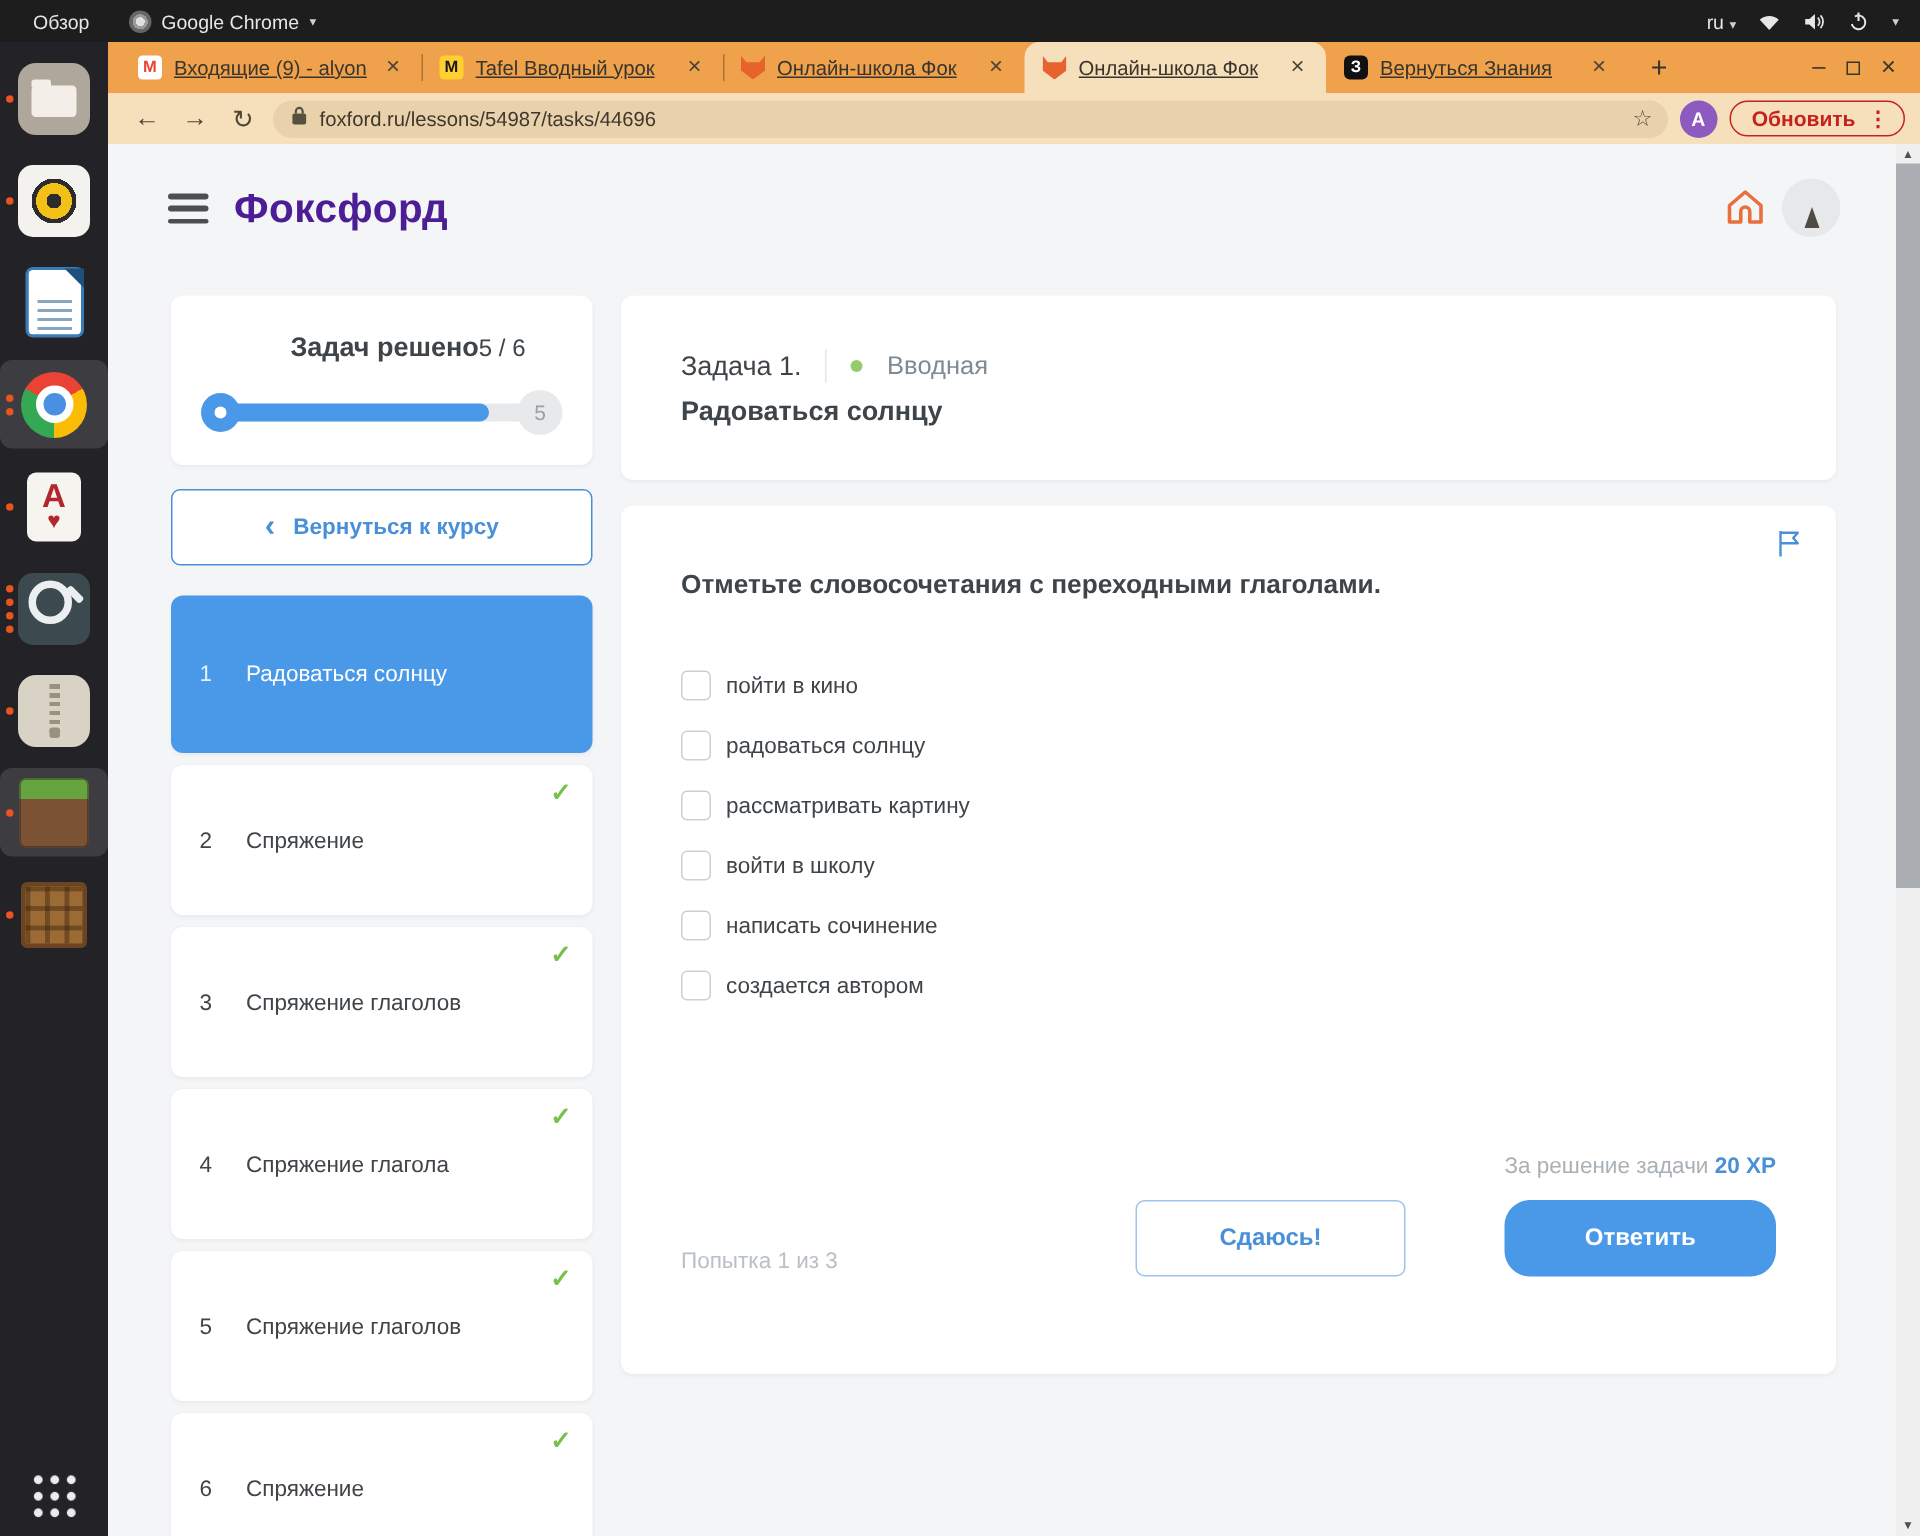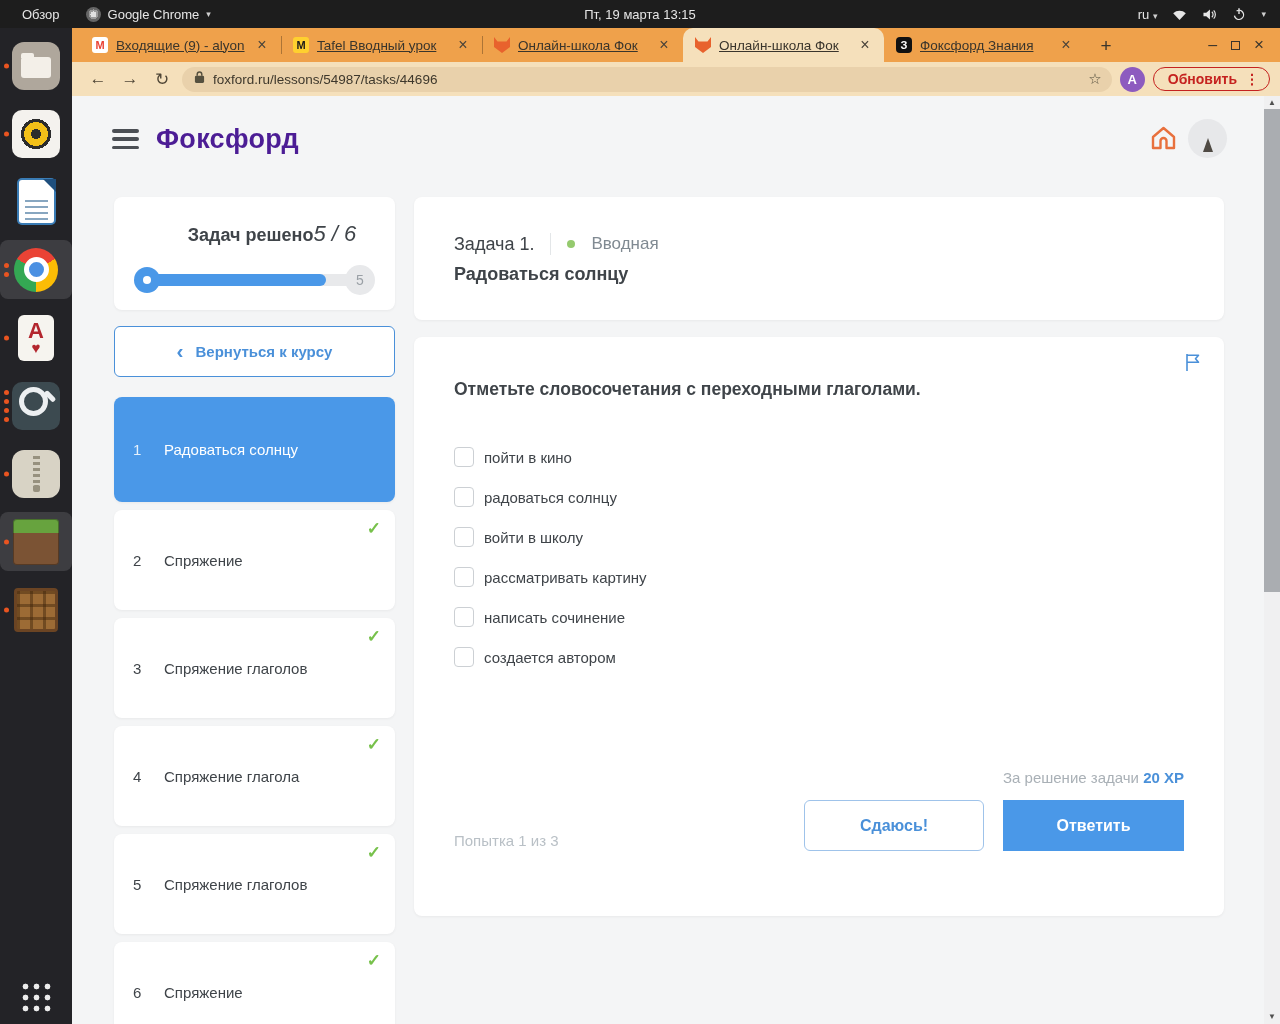--- a/index.html
+++ b/index.html
@@ -89,21 +89,21 @@
   .home-btn { position:absolute; left:1078px; top:29px; }
   .site-avatar { position:absolute; left:1116px; top:23px; width:39px; height:39px; border-radius:50%; background:#e7e8ea; display:flex; align-items:flex-end; justify-content:center; overflow:hidden; }
   .site-avatar::after { content:""; width:0; height:0; border-left:5px solid transparent; border-right:5px solid transparent; border-bottom:14px solid #4f4a44; margin-bottom:6px; }
 
   .card { background:#fff; border-radius:8px; box-shadow:0 1px 3px rgba(0,0,0,.05); }
 
   .sidebar { position:absolute; left:42px; top:101px; width:281px; }
   .progress-card { height:113px; padding:24px 20px 0; }
   .progress-head { display:flex; justify-content:center; align-items:baseline;margin-left:35px; }
   .progress-label { font-size:18px; font-weight:bold; color:#3f4449; }
-  .progress-count { font-size:22px; color:#3f4449;font-style:italic; }
+  .progress-count { font-size:16px; color:#3f4449; }
   .progress-bar-wrap { position:relative; margin-top:18px; height:30px; }
   .progress-track { position:absolute; left:2px; right:2px; top:9px; height:12px; border-radius:6px; background:#e8e9eb; }
   .progress-fill { position:absolute; left:2px; top:9px; height:12px; border-radius:6px; background:#4a98e8; }
   .progress-knob { position:absolute; left:0; top:2px; width:26px; height:26px; border-radius:50%; background:#4a98e8; display:flex; align-items:center; justify-content:center; }
   .progress-knob::after { content:""; width:8px; height:8px; border-radius:50%; background:#fff; }
   .progress-bubble { position:absolute; right:0; top:0; width:30px; height:30px; border-radius:50%; background:#e8e9eb; color:#9aa0a6; font-size:14px; display:flex; align-items:center; justify-content:center; }
   .back-course-btn { margin-top:16px; height:51px; width:281px; background:#fff; border:1px solid #4a90d9; border-radius:6px; color:#4a90d9; font-size:15px; font-weight:bold; display:flex; align-items:center; justify-content:center; gap:12px; }
   .back-chevron { font-size:21px; font-weight:bold; line-height:1; margin-top:-2px; }
   .task-list { margin-top:20px; display:flex; flex-direction:column; gap:8px; }
   .task-card { position:relative; height:100px; display:flex; align-items:center; padding-left:19px; }
@@ -128,33 +128,32 @@
   .question-text { position:absolute; left:40px; top:42px; font-size:17.5px; font-weight:bold; color:#3f4449; }
   .options { position:absolute; left:40px; top:100px; display:flex; flex-direction:column; }
   .option-row { height:40px; display:flex; align-items:center; }
   .checkbox { width:20px; height:20px; border:1px solid #ccd0d4; border-radius:4px; background:#fff; flex:none; }
   .opt-label { margin-left:10px; font-size:15px; color:#3f4449; }
   .reward { position:absolute; right:40px; top:432px; font-size:15px; color:#a9b0b6; }
   .reward b { color:#4a90d9; font-size:15px; }
   .attempt { position:absolute; left:40px; top:495px; font-size:15px; color:#b9c0c6; }
   .btn-row { position:absolute; right:40px; top:463px; display:flex; gap:19px; }
   .giveup-btn { width:180px; height:51px; background:#fff; border:1px solid #9fc3ea; border-radius:6px; color:#4a90d9; font-size:16px; font-weight:bold; display:flex; align-items:center; justify-content:center; }
-  .answer-btn { width:181px; height:51px; background:#4a98e8; border:none; border-radius:0; color:#fff; font-size:16px; font-weight:bold; display:flex; align-items:center; justify-content:center; }
+  .answer-btn { width:181px; height:51px; background:#4a98e8; border:none; border-radius:17px; color:#fff; font-size:16px; font-weight:bold; display:flex; align-items:center; justify-content:center;margin-left:47px; }
 </style>
 </head>
 <body>
 
 <div class="topbar">
   <div class="tb-activities">Обзор</div>
   <div class="tb-app">
     <span class="tb-chrome-ico"></span>
     <span>Google Chrome</span>
     <span class="tb-caret">▾</span>
   </div>
-  <div class="tb-clock">Пт, 19 марта 13:15</div>
   <div class="tb-right">
     <span>
       <span>ru</span>
       <span class="tb-caret">▾</span>
     </span>
     <span>
         <svg width="15" height="13" viewBox="0 0 16 14">
           <path d="M8 13 L1.2 5.6 A10 10 0 0 1 14.8 5.6 Z" fill="#e6e6e6"></path>
         </svg>
       </span>
@@ -256,21 +255,21 @@
     <span class="tab-title">Онлайн-школа Фок</span>
     <span class="tab-close">×</span>
   </div>
         <div class="tab active">
     <span class="favicon fav-foxford"></span>
     <span class="tab-title">Онлайн-школа Фок</span>
     <span class="tab-close">×</span>
   </div>
         <div class="tab">
     <span class="favicon fav-znanija">З</span>
-    <span class="tab-title">Фоксфорд Знания</span>
+    <span class="tab-title">Вернуться Знания</span>
     <span class="tab-close">×</span>
   </div>
       </div>
     <div class="newtab-btn">+</div>
     <div class="win-controls">
       <span class="win-min">–</span>
       <span class="win-restore"></span>
       <span class="win-close">×</span>
     </div>
   </div>
@@ -387,25 +386,25 @@
             <div class="option-row">
     <span class="checkbox"></span>
     <span class="opt-label">пойти в кино</span>
   </div>
             <div class="option-row">
     <span class="checkbox"></span>
     <span class="opt-label">радоваться солнцу</span>
   </div>
             <div class="option-row">
     <span class="checkbox"></span>
+    <span class="opt-label">рассматривать картину</span>
+  </div>
+            <div class="option-row">
+    <span class="checkbox"></span>
     <span class="opt-label">войти в школу</span>
-  </div>
-            <div class="option-row">
-    <span class="checkbox"></span>
-    <span class="opt-label">рассматривать картину</span>
   </div>
             <div class="option-row">
     <span class="checkbox"></span>
     <span class="opt-label">написать сочинение</span>
   </div>
             <div class="option-row">
     <span class="checkbox"></span>
     <span class="opt-label">создается автором</span>
   </div>
           </div>

